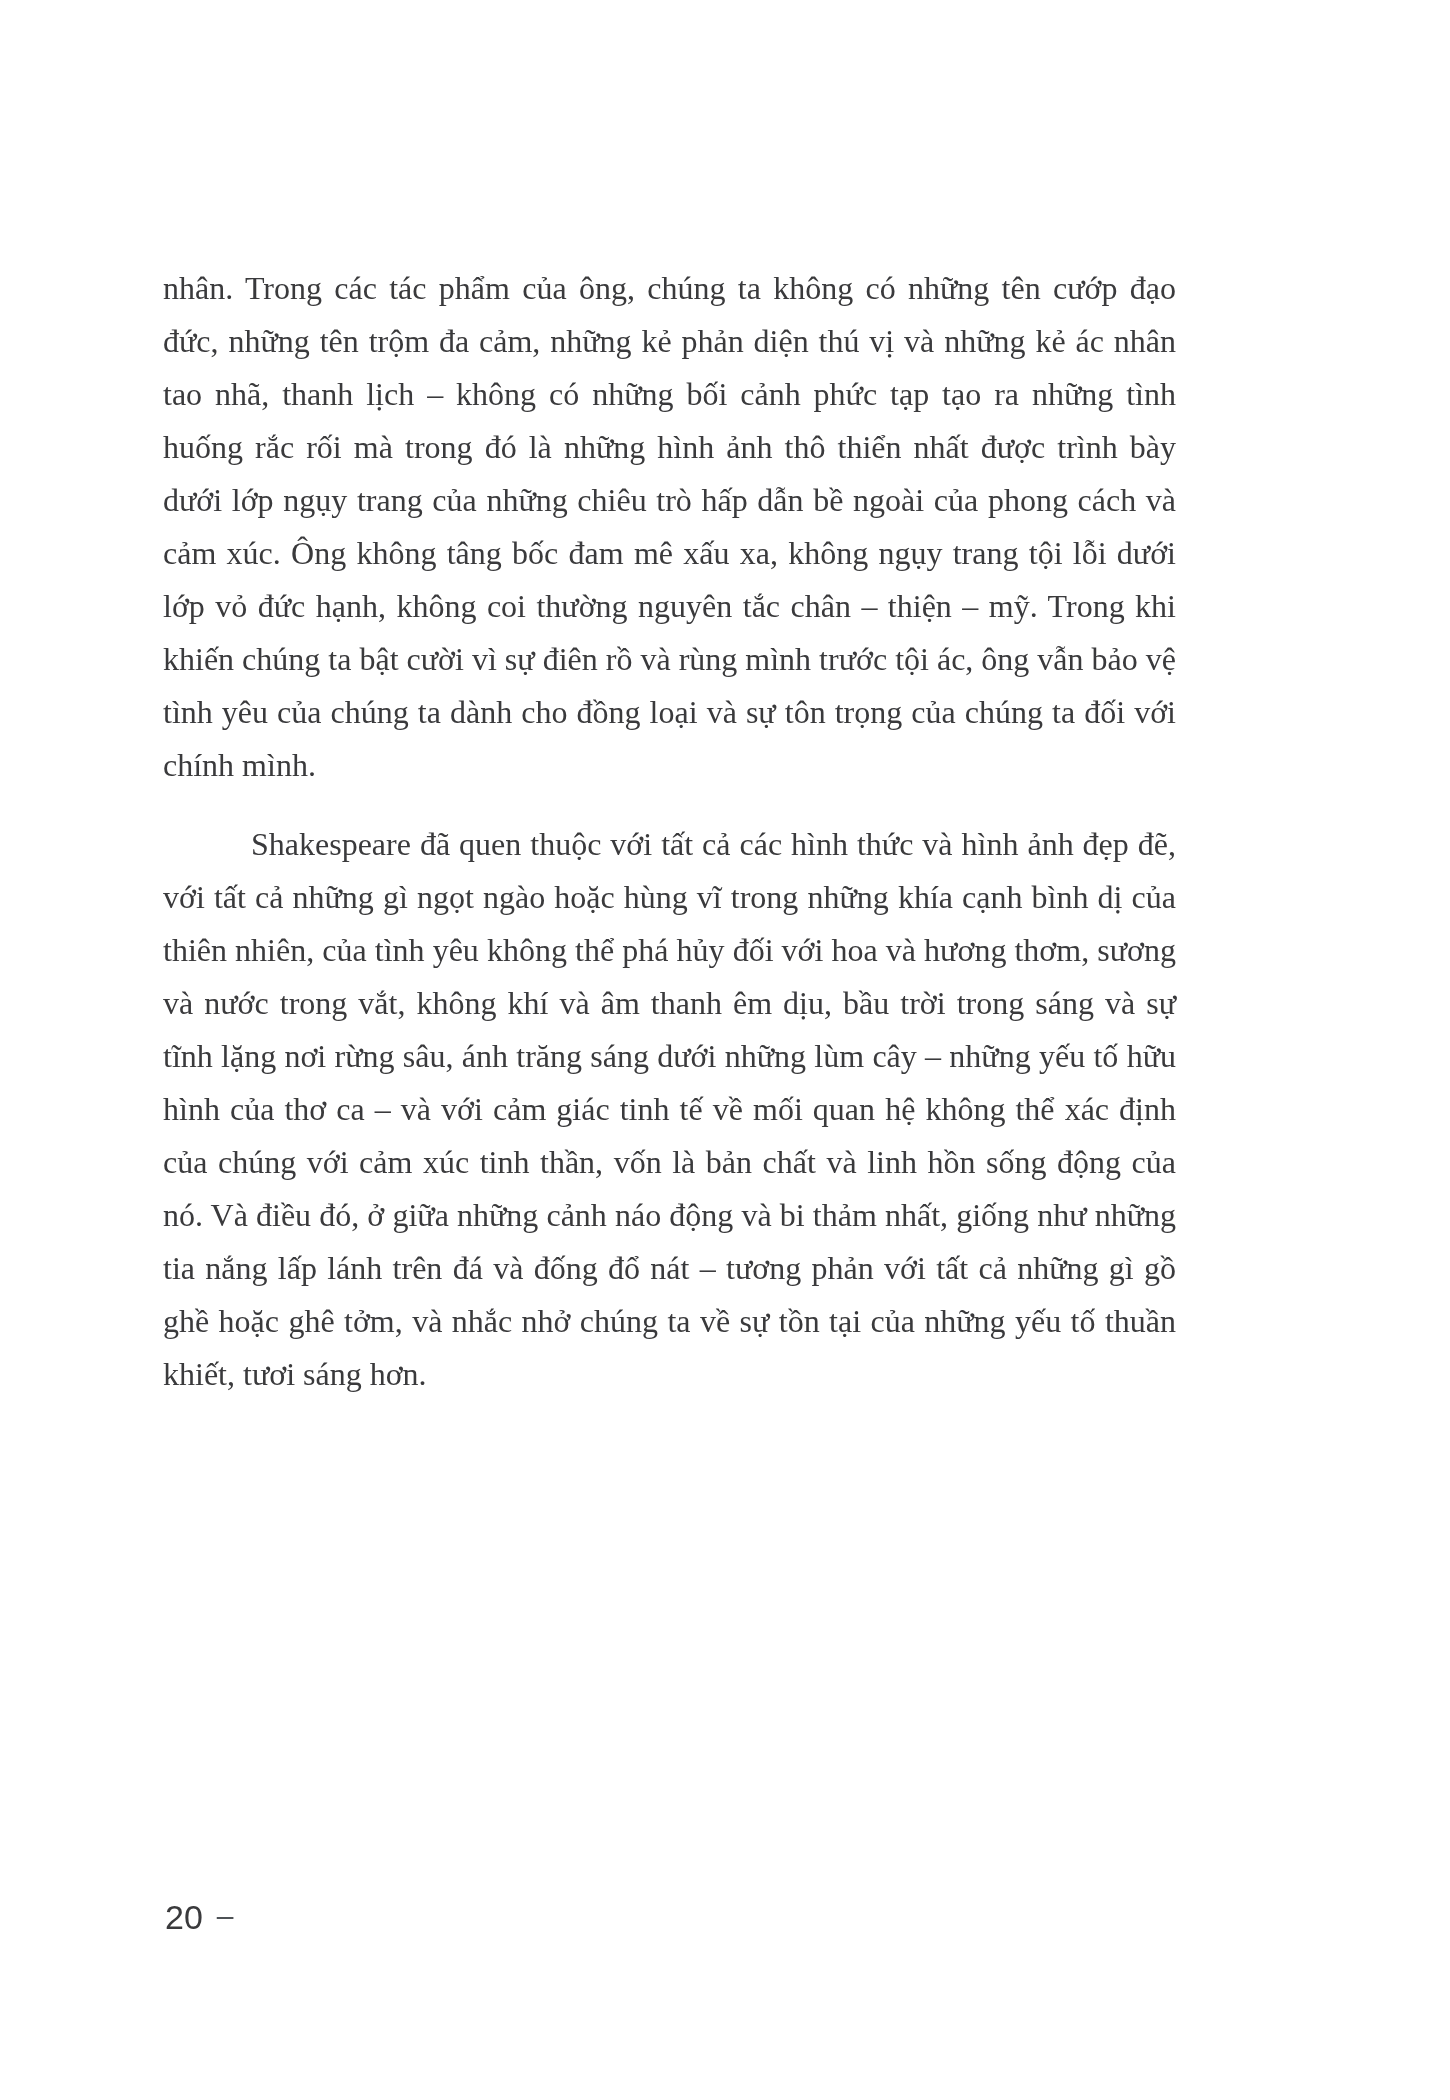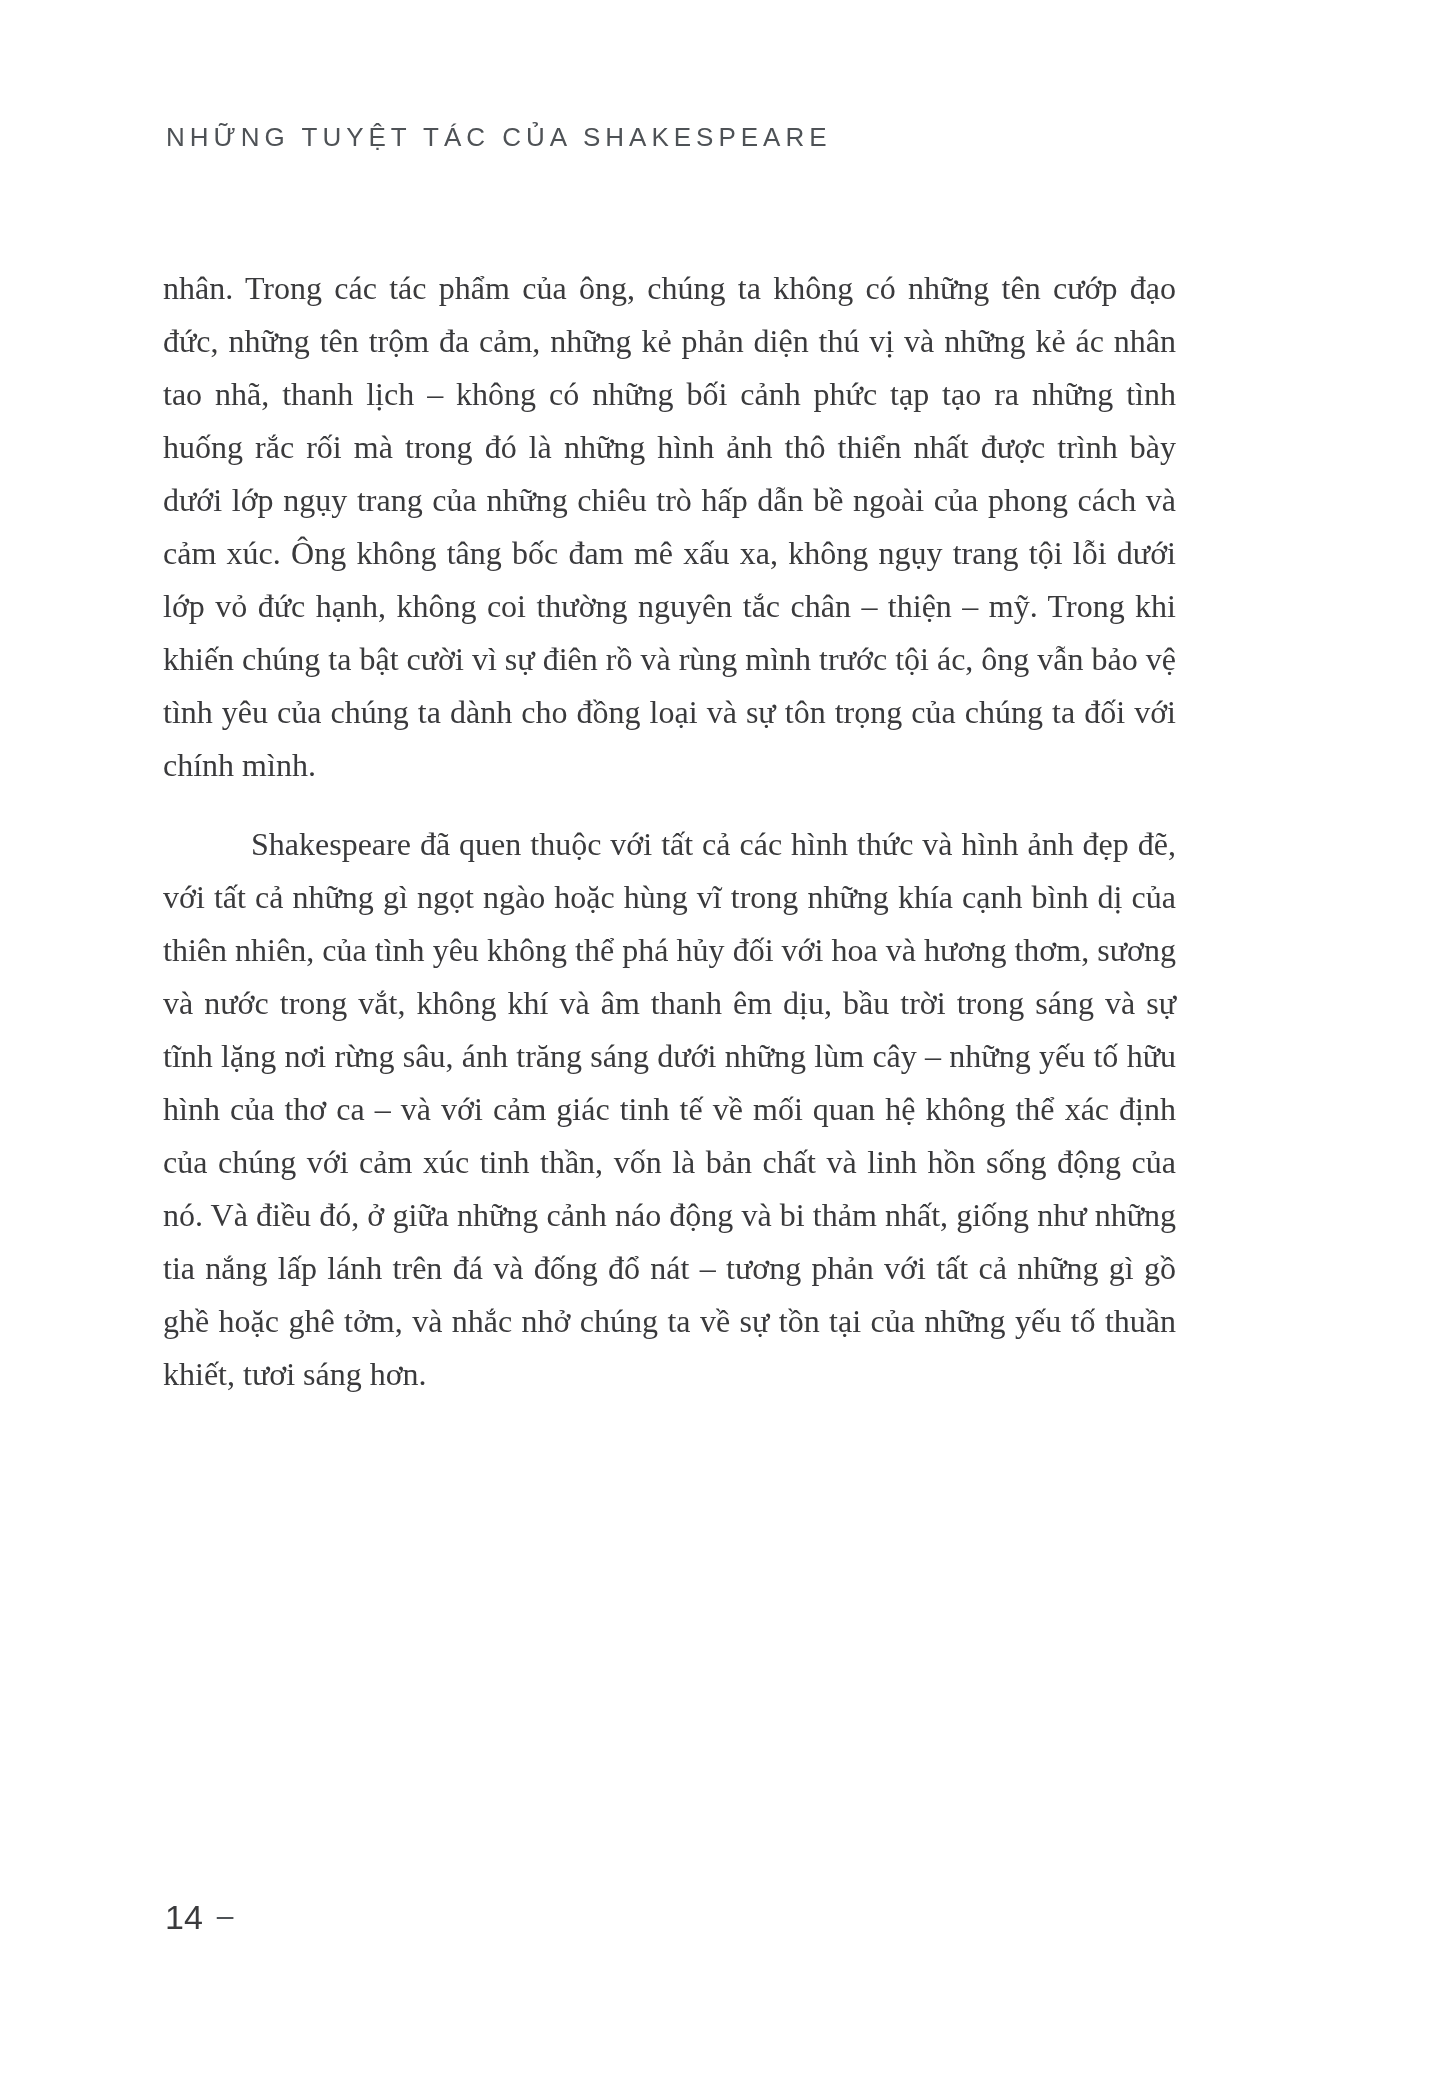--- a/index.html
+++ b/index.html
@@ -68,29 +68,28 @@
     color: #4e5256;
     position: relative;
     top: -2px;
   }
 </style>
 </head>
 <body>
 
 <div class="page">
 
-  <header class="running-header">NHỮNG TUYỆT TÁC CỦA SHAKESPEARE</header>
 
   <main class="body-text">
 
     <p class="para">nhân. Trong các tác phẩm của ông, chúng ta không có những tên cướp đạo đức, những tên trộm đa cảm, những kẻ phản diện thú vị và những kẻ ác nhân tao nhã, thanh lịch – không có những bối cảnh phức tạp tạo ra những tình huống rắc rối mà trong đó là những hình ảnh thô thiển nhất được trình bày dưới lớp ngụy trang của những chiêu trò hấp dẫn bề ngoài của phong cách và cảm xúc. Ông không tâng bốc đam mê xấu xa, không ngụy trang tội lỗi dưới lớp vỏ đức hạnh, không coi thường nguyên tắc chân – thiện – mỹ. Trong khi khiến chúng ta bật cười vì sự điên rồ và rùng mình trước tội ác, ông vẫn bảo vệ tình yêu của chúng ta dành cho đồng loại và sự tôn trọng của chúng ta đối với chính mình.</p>
 
     <p class="para indent">Shakespeare đã quen thuộc với tất cả các hình thức và hình ảnh đẹp đẽ, với tất cả những gì ngọt ngào hoặc hùng vĩ trong những khía cạnh bình dị của thiên nhiên, của tình yêu không thể phá hủy đối với hoa và hương thơm, sương và nước trong vắt, không khí và âm thanh êm dịu, bầu trời trong sáng và sự tĩnh lặng nơi rừng sâu, ánh trăng sáng dưới những lùm cây – những yếu tố hữu hình của thơ ca – và với cảm giác tinh tế về mối quan hệ không thể xác định của chúng với cảm xúc tinh thần, vốn là bản chất và linh hồn sống động của nó. Và điều đó, ở giữa những cảnh náo động và bi thảm nhất, giống như những tia nắng lấp lánh trên đá và đống đổ nát – tương phản với tất cả những gì gồ ghề hoặc ghê tởm, và nhắc nhở chúng ta về sự tồn tại của những yếu tố thuần khiết, tươi sáng hơn.</p>
 
 
   </main>
 
   <footer class="page-footer">
-    <span class="page-number">14</span>
+    <span class="page-number">20</span>
     <span class="page-dash">–</span>
   </footer>
 
 </div>
 
 </body></html>

